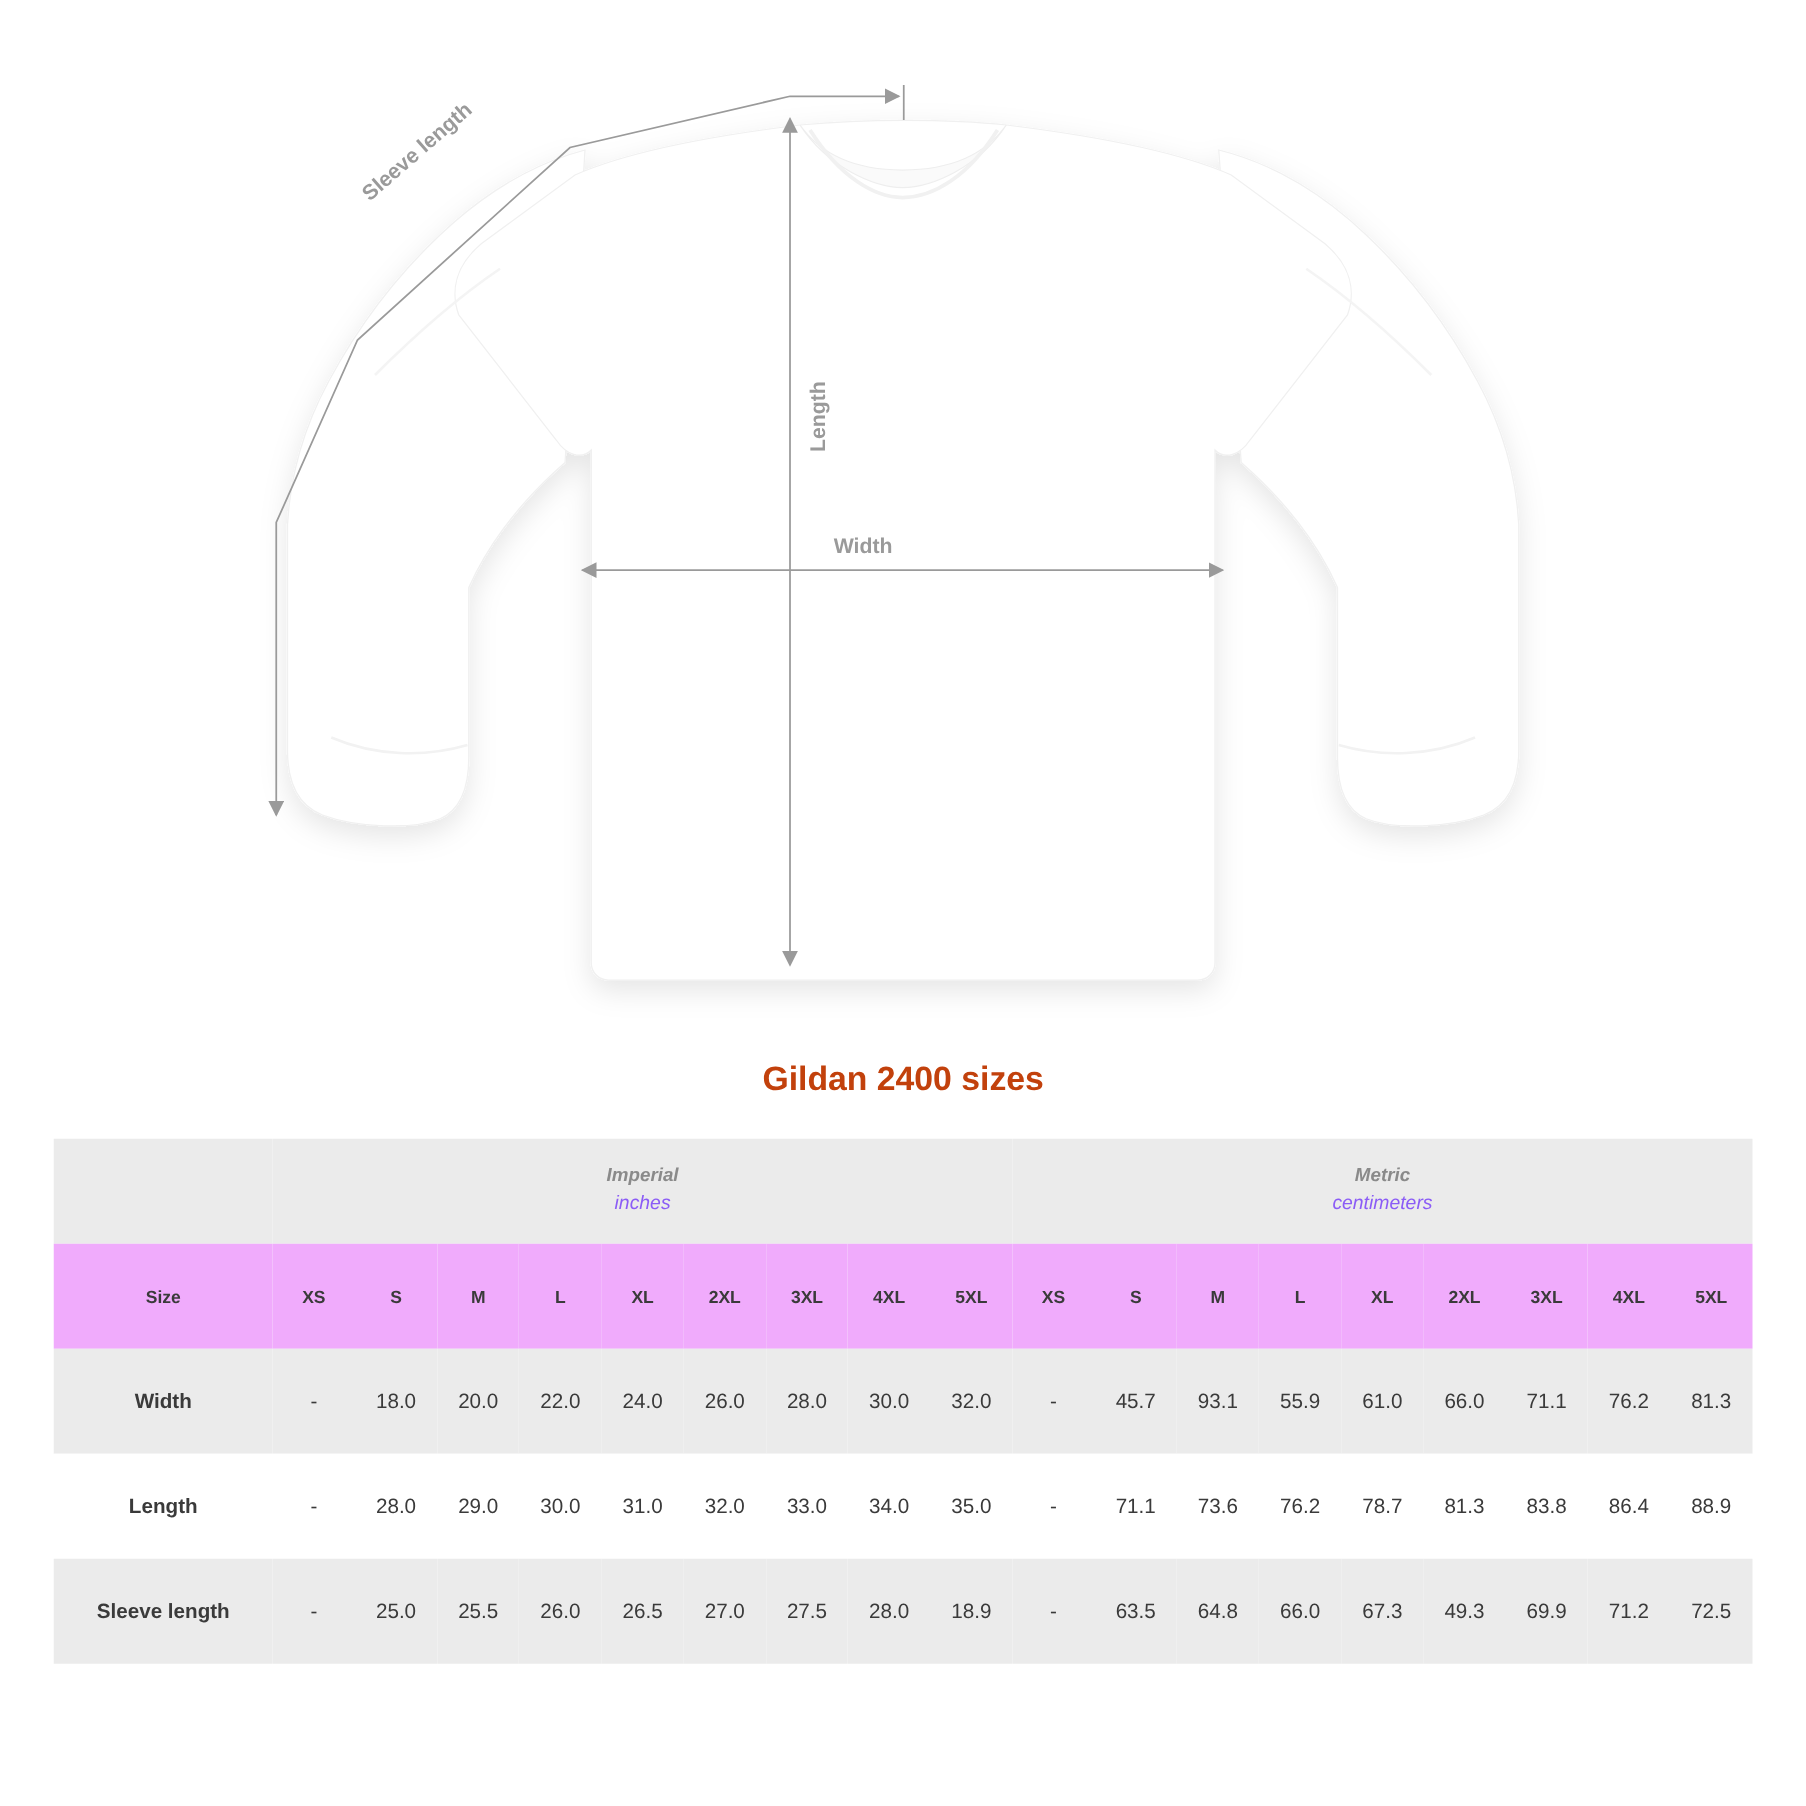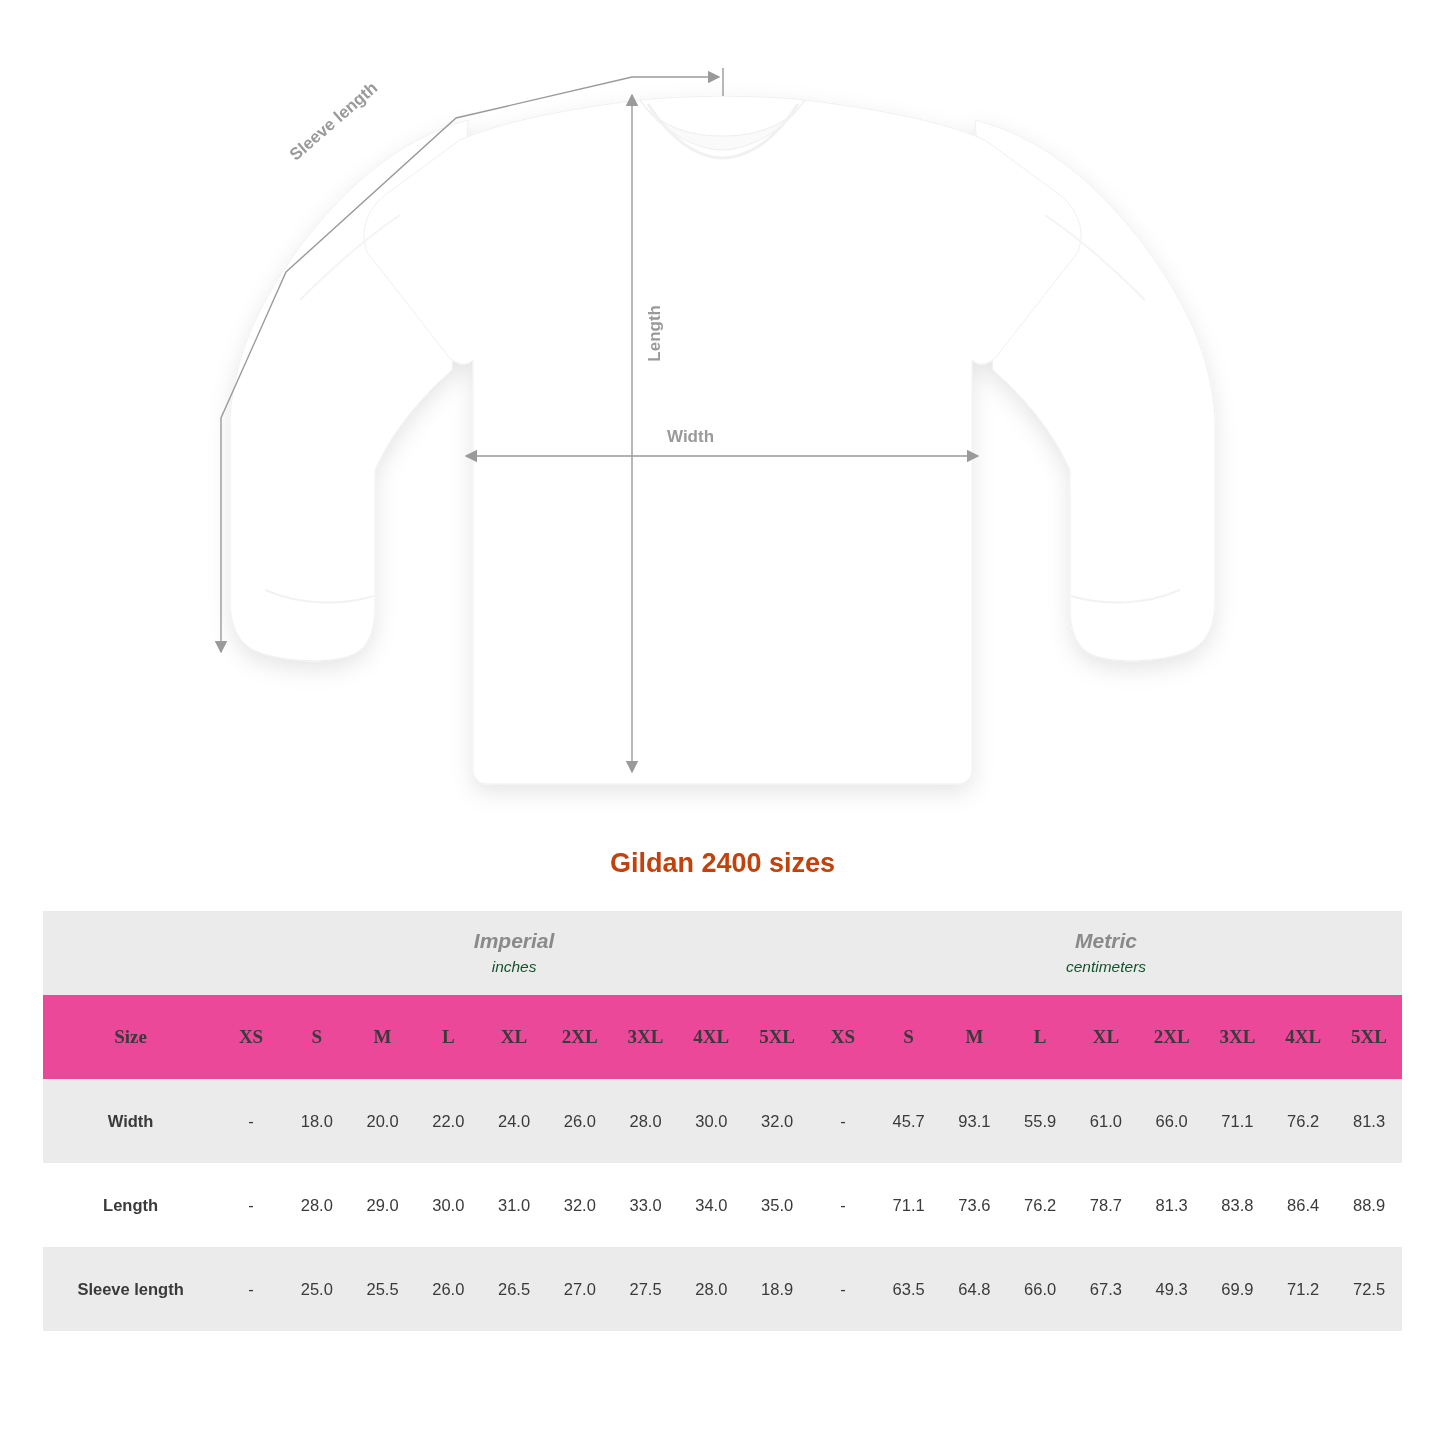--- a/index.html
+++ b/index.html
@@ -86,40 +86,40 @@
     color: #3a3a3a;
     padding: 0;
     height: 84px;
     vertical-align: middle;
   }
   .unit-head {
     background: #ebebeb;
     height: 118px;
   }
   .unit-head .unit-name {
-    font-size: 21px;
+    font-size: 15px;
     font-style: italic;
     font-weight: bold;
     color: #8a8a8a;
     line-height: 1.25;
   }
   .unit-head .unit-sub {
     font-size: 15.5px;
     font-style: italic;
-    color: #14532d;
+    color: #8b5cf6;
     line-height: 1.5;
   }
   .row-head {
     font-weight: bold;
     font-size: 17px;
     color: #3a3a3a;
   }
   tr.band-light td { background: #ffffff; }
   tr.band-dark td { background: #ebebeb; }
-  tr.header-row td { background: #ec4899; font-weight: bold; font-size: 19px; font-family: Liberation Serif, serif; }
+  tr.header-row td { background: #f0abfc; font-weight: bold; font-size: 14px; }
   td.label-col { width: 175px; }
   td.val { width: 65.5px; }
 </style>
 </head>
 <body>
 
 <div class="illustration">
   <svg width="1445" height="820" viewBox="0 0 1445 820">
     <defs>
       <marker id="arrHead" markerWidth="9" markerHeight="9" refX="8" refY="4.5" orient="auto">

